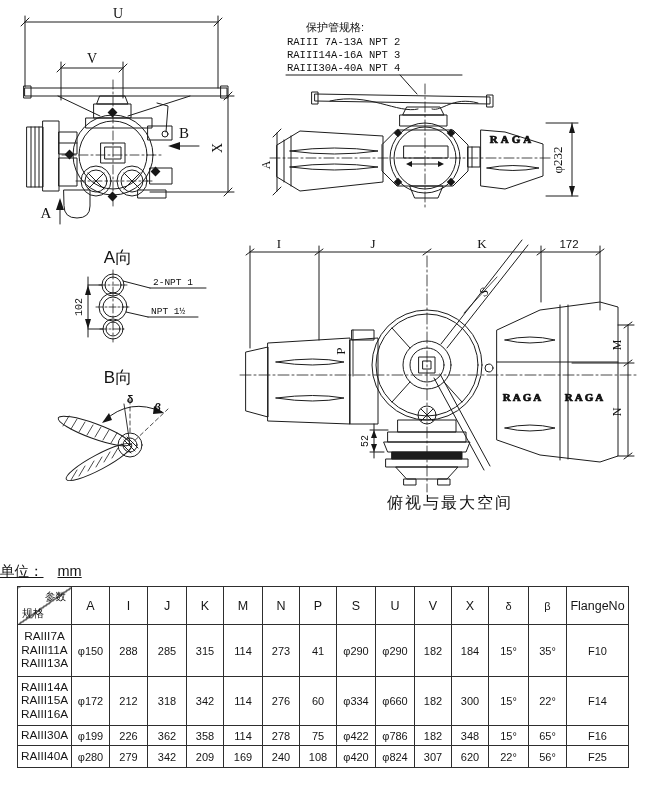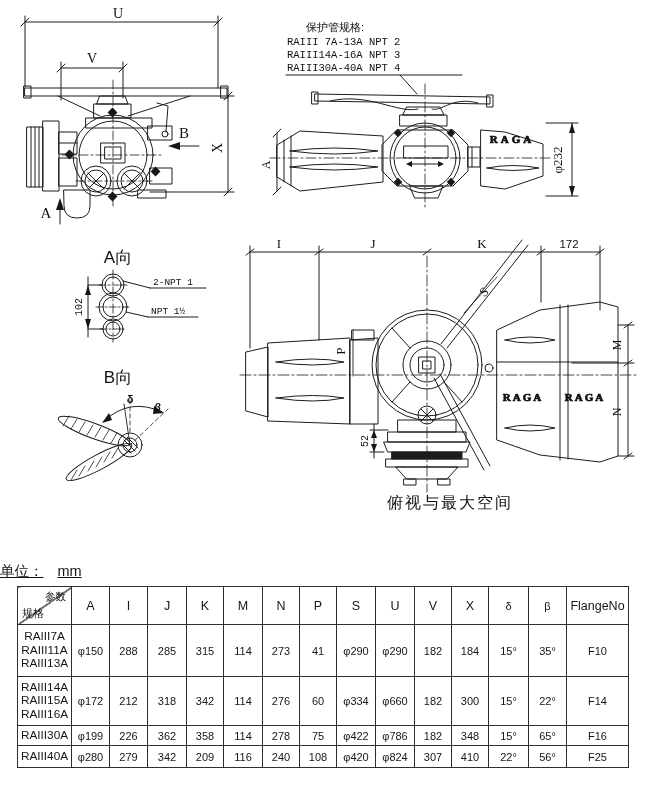--- a/index.html
+++ b/index.html
@@ -495,26 +495,26 @@
       </tr>
 
       <tr class="r4">
         <td class="models">
           <div>RAIII40A</div>
         </td>
         <td class="val">φ280</td>
         <td class="val">279</td>
         <td class="val">342</td>
         <td class="val">209</td>
-        <td class="val">116</td>
+        <td class="val">169</td>
         <td class="val">240</td>
         <td class="val">108</td>
         <td class="val">φ420</td>
         <td class="val">φ824</td>
         <td class="val">307</td>
-        <td class="val">410</td>
+        <td class="val">620</td>
         <td class="val">22°</td>
         <td class="val">56°</td>
         <td class="val">F25</td>
       </tr>
     </tbody>
   </table>
 </div>
 
 </body></html>

